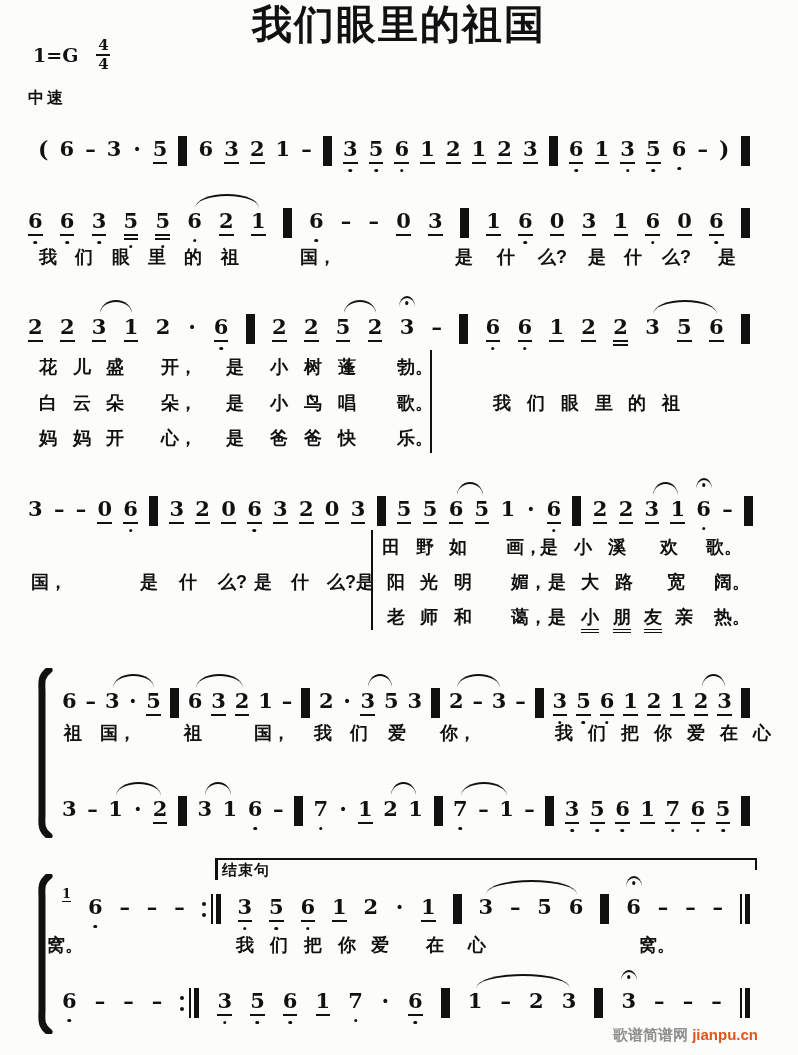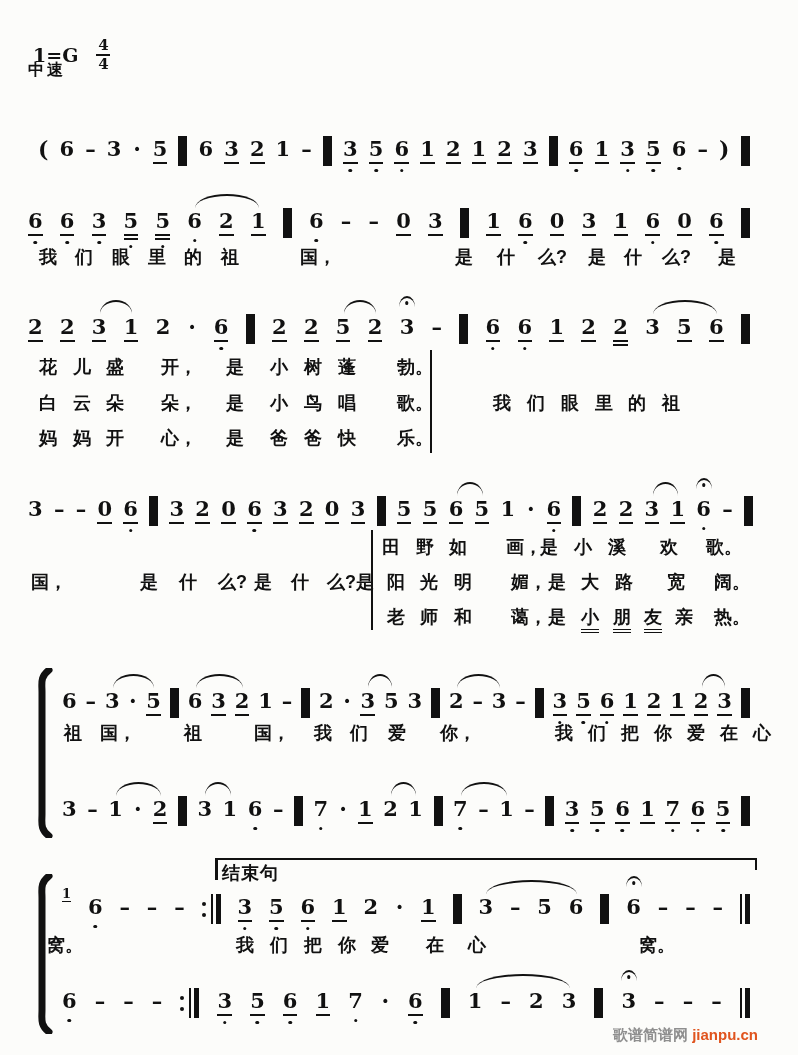--- a/index.html
+++ b/index.html
@@ -9,21 +9,21 @@
   
   .title{position:absolute;top:0;left:0;width:100%;text-align:center;
          font-size:40px;font-weight:900;letter-spacing:2px;line-height:48px;}
   .subtitle{position:absolute;top:68px;left:0;width:100%;text-align:center;
             font-size:17px;font-weight:700;letter-spacing:6px;}
   .keyblock{position:absolute;left:33px;top:38px;display:flex;align-items:center;gap:16px;}
   .keysig{font:700 19px "DejaVu Serif",serif;}
   .timesig{display:flex;flex-direction:column;align-items:center;width:18px;}
   .timesig span{font:700 15px "DejaVu Serif",serif;line-height:15px;}
   .ts-line{width:14px;height:2px;background:#111;margin:1px 0;}
-  .tempo{position:absolute;left:28px;top:60px;font-size:16px;font-weight:700;letter-spacing:3px;}
+  .tempo{position:absolute;left:28px;top:88px;font-size:16px;font-weight:700;letter-spacing:3px;}
   .credits{position:absolute;right:56px;top:42px;text-align:left;}
   .credit{display:flex;gap:14px;font-size:18px;font-weight:700;line-height:30px;}
 
   
   .music-row{position:absolute;display:flex;justify-content:space-between;
              align-items:flex-start;height:34px;}
   .tok{position:relative;display:inline-flex;justify-content:center;min-width:9px;}
   .tok-text{font:700 21px "DejaVu Serif",serif;line-height:26px;white-space:pre;}
   .u1 .tok-text{border-bottom:2.5px solid #111;}
   .u2 .tok-text{border-bottom:6px double #111;}
@@ -52,31 +52,32 @@
   .lyric-row{position:absolute;left:0;width:100%;height:24px;}
   .lyr{position:absolute;font-size:18px;font-weight:700;white-space:nowrap;line-height:22px;}
   .lyr-ul{border-bottom:4px double #111;padding-bottom:1px;}
 
   
   .vline{position:absolute;width:2px;background:#111;}
   .brace{position:absolute;}
   .endmark{position:absolute;border-top:2.5px solid #111;}
   .endmark .lcap{position:absolute;left:0;top:-2px;width:2.5px;height:22px;background:#111;}
   .endmark .rcap{position:absolute;right:0;top:-2px;width:2.5px;height:12px;background:#111;}
-  .endmark .elabel{position:absolute;left:7px;top:1px;font-size:18px;font-weight:700;
+  .endmark .elabel{position:absolute;left:7px;top:1px;font-size:15px;font-weight:700;
                    letter-spacing:1px;}
   .watermark{position:absolute;right:40px;top:1026px;font-size:15px;font-weight:700;}
   .wm-site{color:#8f8f8f;}
   .wm-url{color:#e0541e;}
 </style>
 </head>
 <body>
 
 <div id="page">
 
+  <div class="title">我们眼里的祖国</div>
 
   <div class="keyblock">
     <span class="keysig">1=G</span>
     <span class="timesig">
       <span>4</span>
       <span class="ts-line"></span>
       <span>4</span>
     </span>
   </div>
   <div class="tempo">中速</div>

